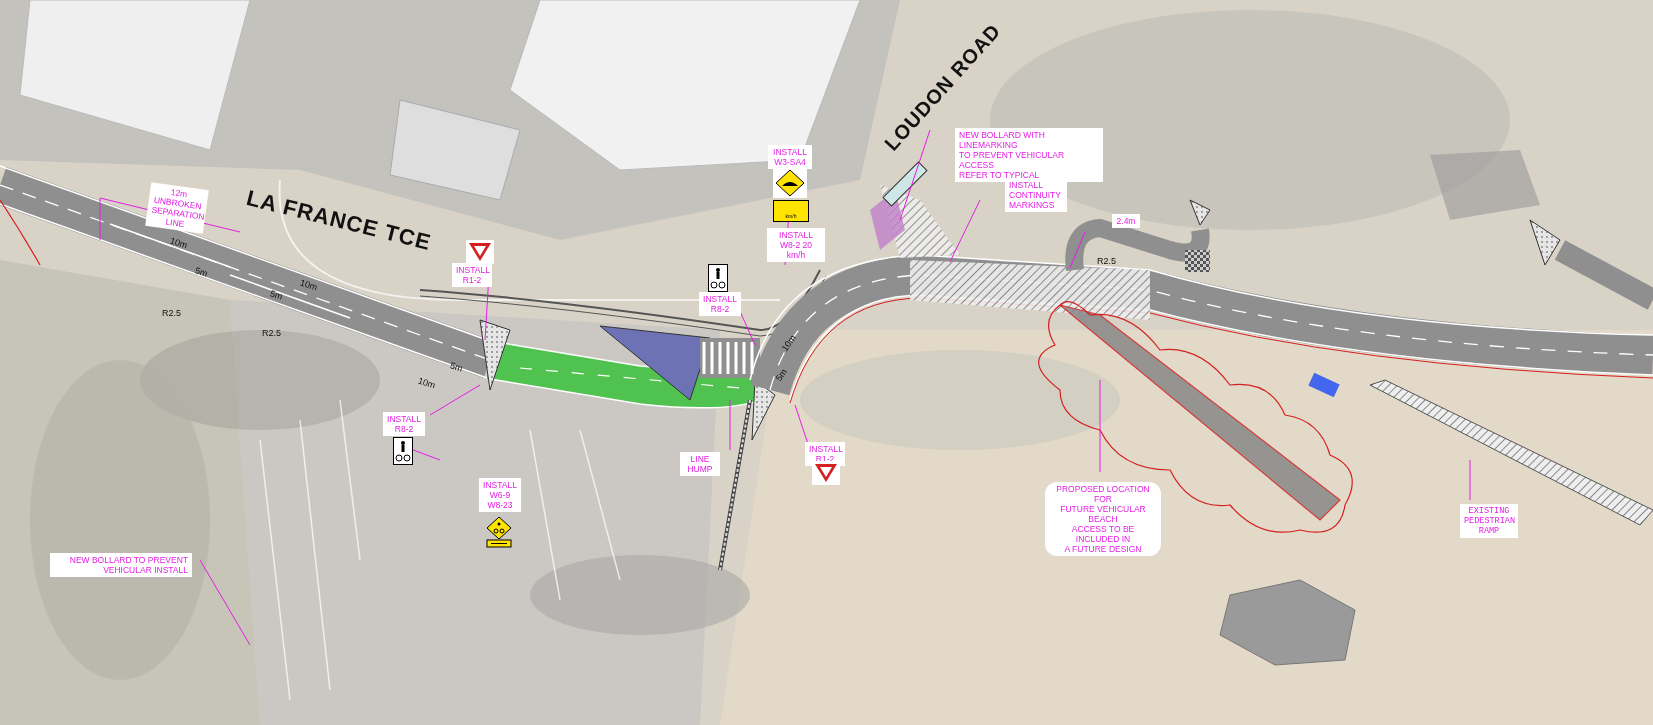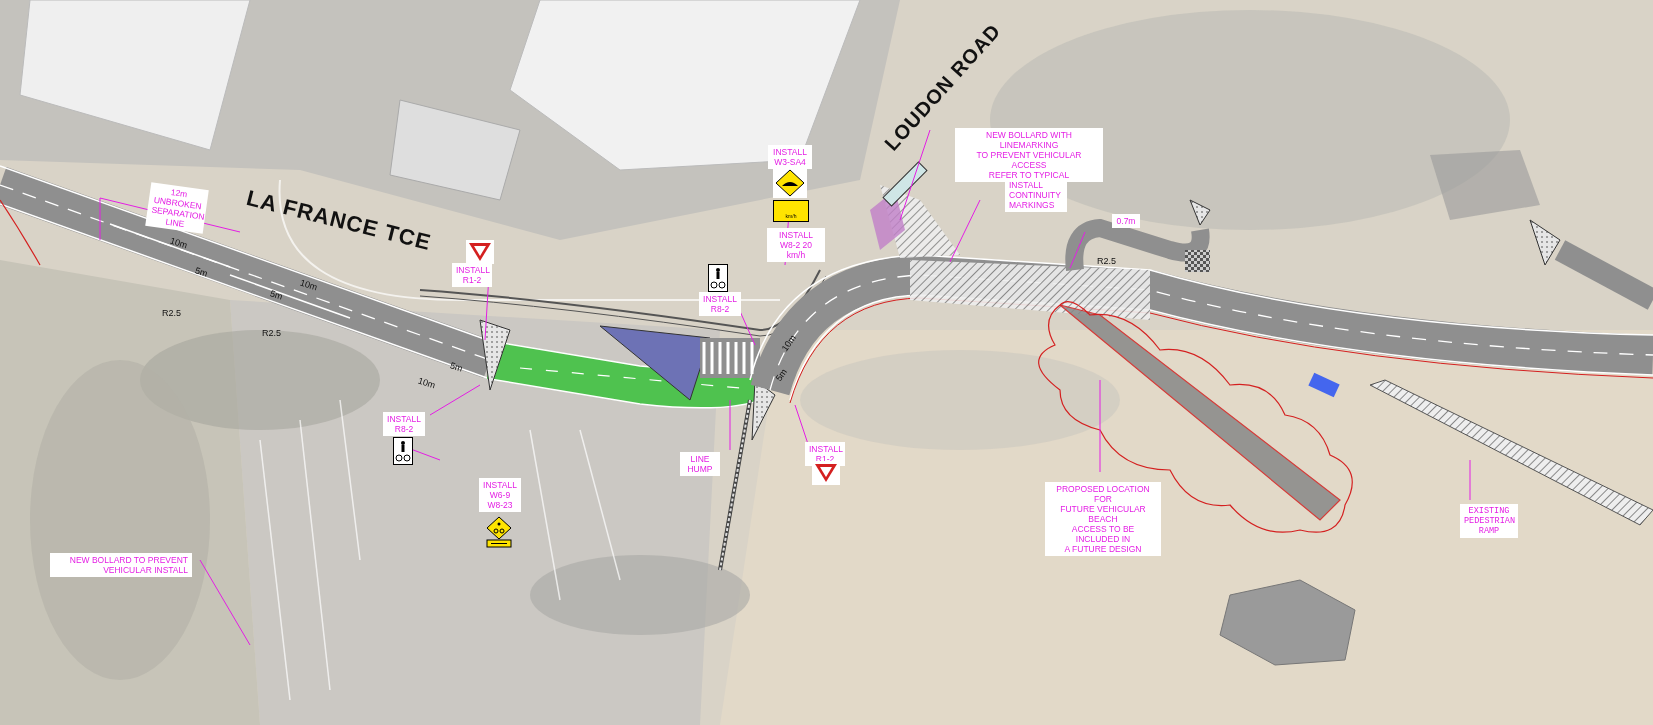--- a/index.html
+++ b/index.html
@@ -155,37 +155,37 @@
 SEPARATION
 LINE</div>
 <div class="label" style="left:452px;top:263px;width:32px;">INSTALL
 R1-2</div>
 <div class="label" style="left:699px;top:292px;width:34px;">INSTALL
 R8-2</div>
 <div class="label" style="left:768px;top:145px;width:36px;">INSTALL
 W3-SA4</div>
 <div class="label" style="left:767px;top:228px;width:50px;">INSTALL
 W8-2 20 km/h</div>
-<div class="label" style="left:955px;top:128px;width:140px;text-align:center;">NEW BOLLARD WITH LINEMARKING
+<div class="label" style="left:955px;top:128px;width:140px;text-align:left;">NEW BOLLARD WITH LINEMARKING
 TO PREVENT VEHICULAR ACCESS
 REFER TO TYPICAL</div>
 <div class="label" style="left:1005px;top:178px;width:54px;text-align:left;">INSTALL
 CONTINUITY
 MARKINGS</div>
-<div class="label" style="left:1112px;top:214px;width:20px;">0.7m</div>
+<div class="label" style="left:1112px;top:214px;width:20px;">2.4m</div>
 <div class="label" style="left:383px;top:412px;width:34px;">INSTALL
 R8-2</div>
 <div class="label" style="left:479px;top:478px;width:34px;">INSTALL
 W6-9
 W8-23</div>
 <div class="label" style="left:680px;top:452px;width:32px;">LINE
 HUMP</div>
 <div class="label" style="left:805px;top:442px;width:32px;">INSTALL
 R1-2</div>
-<div class="label" style="left:1045px;top:482px;width:108px;">PROPOSED LOCATION FOR
+<div class="label" style="left:1045px;top:482px;width:108px;border-radius:12px;">PROPOSED LOCATION FOR
 FUTURE VEHICULAR BEACH
 ACCESS TO BE INCLUDED IN
 A FUTURE DESIGN</div>
 <div class="label" style="left:1460px;top:504px;width:50px;font-family:Liberation Mono, monospace;">EXISTING
 PEDESTRIAN
 RAMP</div>
 <div class="label" style="left:50px;top:553px;width:134px;text-align:right;">NEW BOLLARD TO PREVENT
 VEHICULAR INSTALL</div>
 
 <div class="sign" style="left:466px;top:240px;">

